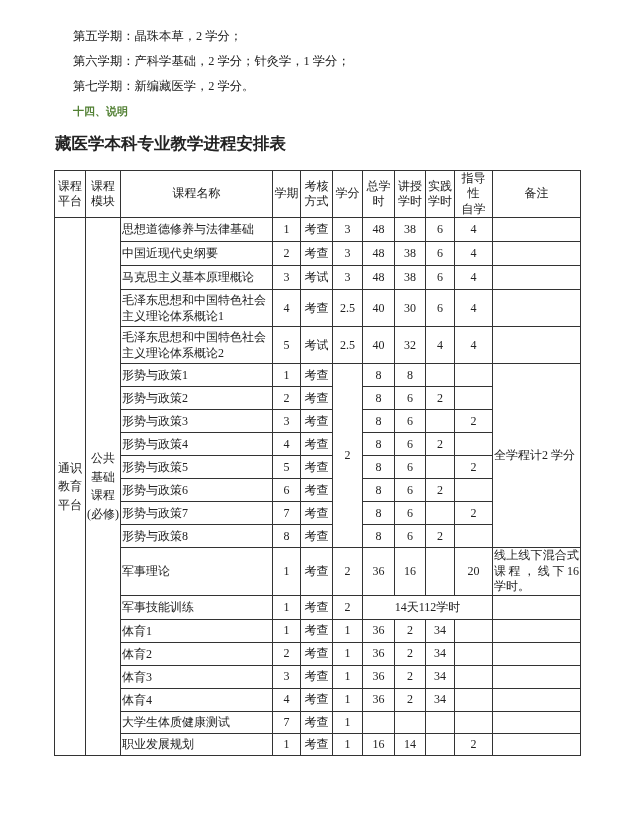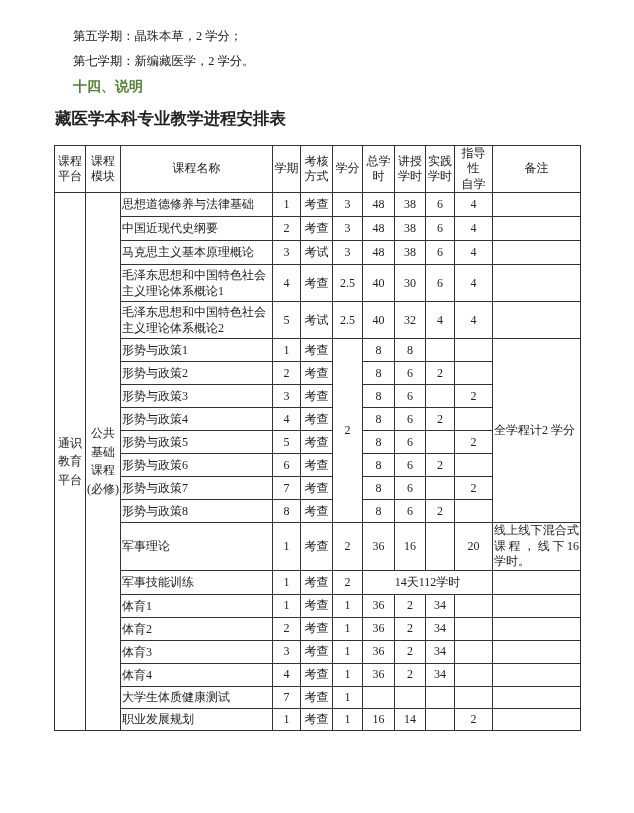--- a/index.html
+++ b/index.html
@@ -15,21 +15,21 @@
     padding: 24px 55px 0 55px;
     font-family: Liberation Serif, serif;
   }
   .intro-line {
     font-size: 12.3px;
     line-height: 25px;
     padding-left: 18px;
     white-space: pre;
   }
   .section-heading {
-    font-size: 14px;
+    font-size: 11px;
     line-height: 25px;
     padding-left: 18px;
     font-weight: bold;
     color: #538135;
   }
   .paragraph {
     font-size: 11.8px;
     line-height: 25px;
     white-space: pre-line;
     text-indent: 24px;
@@ -79,20 +79,21 @@
     line-height: 1.55;
     font-size: 11.5px;
     padding: 0;
   }
 </style>
 </head>
 <body>
 
 <div class="page">
   <div class="intro-line">第五学期：晶珠本草，2 学分；</div>
+  <div class="intro-line">第六学期：产科学基础，2 学分；针灸学，1 学分；</div>
   <div class="intro-line">第七学期：新编藏医学，2 学分。</div>
   <div class="section-heading">十四、说明</div>
   <div class="table-title">藏医学本科专业教学进程安排表</div>
   <table class="schedule">
     <colgroup>
         <col style="width: 31px;">
         <col style="width: 35px;">
         <col style="width: 152px;">
         <col style="width: 28px;">
         <col style="width: 32px;">

